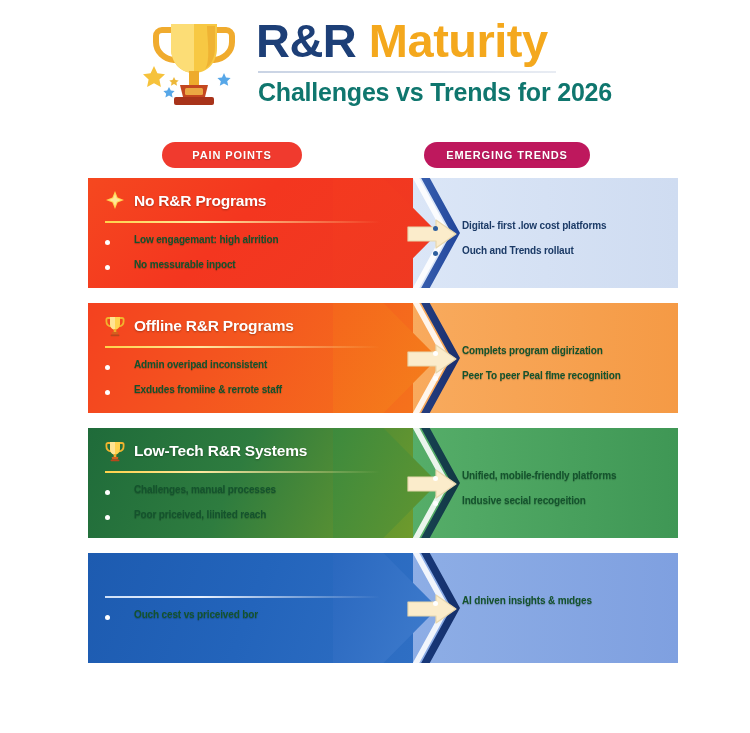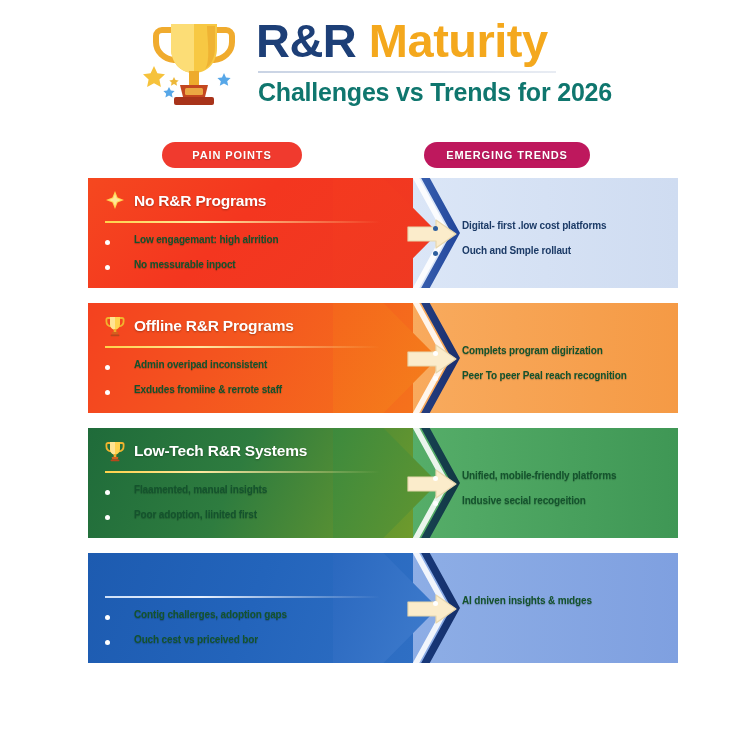--- a/index.html
+++ b/index.html
@@ -205,21 +205,21 @@
           <path d="M2 9 h28 V2 l20 14 -20 14 v-7 H2z" fill="#fbeccb" stroke="#e8d7ad" stroke-width="1.2" stroke-linejoin="round"></path>
         </svg>
     </div>
     <div class="bullets right">
       <div class="bul dark">
           <span class="dot"></span>
           <span>Digital- first .low cost platforms</span>
         </div>
       <div class="bul dark">
           <span class="dot"></span>
-          <span>Ouch and Smple rollaut</span>
+          <span>Ouch and Trends rollaut</span>
         </div>
     </div>
   </div>
 
   <div class="row" id="row1">
     <div class="right-panel"></div>
     <div class="dark-stripe"></div>
     <div class="white-notch"></div>
     <div class="left-panel"></div>
     <div class="left-point"></div>
@@ -253,21 +253,21 @@
           <path d="M2 9 h28 V2 l20 14 -20 14 v-7 H2z" fill="#fbeccb" stroke="#e8d7ad" stroke-width="1.2" stroke-linejoin="round"></path>
         </svg>
     </div>
     <div class="bullets right">
       <div class="bul light">
           <span class="dot"></span>
           <span>Complets program digirization</span>
         </div>
       <div class="bul light">
           <span class="dot"></span>
-          <span>Peer To peer Peal reach recognition</span>
+          <span>Peer To peer Peal flme recognition</span>
         </div>
     </div>
   </div>
 
   <div class="row" id="row2">
     <div class="right-panel"></div>
     <div class="dark-stripe"></div>
     <div class="white-notch"></div>
     <div class="left-panel"></div>
     <div class="left-point"></div>
@@ -282,25 +282,25 @@
             <path d="M7.6 17 h6.8 l-.7 2.6 h-5.4z" fill="#d4601f"></path>
             <rect x="6.6" y="19.4" width="8.8" height="1.8" rx=".6" fill="#b8471c"></rect>
           </svg>
       </span>
       <span class="txt">Low-Tech R&amp;R Systems</span>
     </div>
     <div class="head-rule"></div>
     <div class="bullets">
       <div class="bul light">
           <span class="dot"></span>
-          <span>Flaamented, manual insights</span>
-        </div>
-      <div class="bul light">
-          <span class="dot"></span>
-          <span>Poor adoption, liinited first</span>
+          <span>Challenges, manual processes</span>
+        </div>
+      <div class="bul light">
+          <span class="dot"></span>
+          <span>Poor priceived, liinited reach</span>
         </div>
     </div>
     <div class="arrow-ico">
       <svg width="52" height="32" viewBox="0 0 52 32">
           <path d="M2 9 h28 V2 l20 14 -20 14 v-7 H2z" fill="#fbeccb" stroke="#e8d7ad" stroke-width="1.2" stroke-linejoin="round"></path>
         </svg>
     </div>
     <div class="bullets right">
       <div class="bul light">
           <span class="dot"></span>
@@ -316,24 +316,20 @@
   <div class="row" id="row3">
     <div class="right-panel"></div>
     <div class="dark-stripe"></div>
     <div class="white-notch"></div>
     <div class="left-panel"></div>
     <div class="left-point"></div>
     <div class="head-rule"></div>
     <div class="bullets">
       <div class="bul light">
           <span class="dot"></span>
-          <span>Contig challerges, adoption gaps</span>
-        </div>
-      <div class="bul light">
-          <span class="dot"></span>
           <span>Ouch cest vs priceived bor</span>
         </div>
     </div>
     <div class="arrow-ico">
       <svg width="52" height="32" viewBox="0 0 52 32">
           <path d="M2 9 h28 V2 l20 14 -20 14 v-7 H2z" fill="#fbeccb" stroke="#e8d7ad" stroke-width="1.2" stroke-linejoin="round"></path>
         </svg>
     </div>
     <div class="bullets right">
       <div class="bul light">

